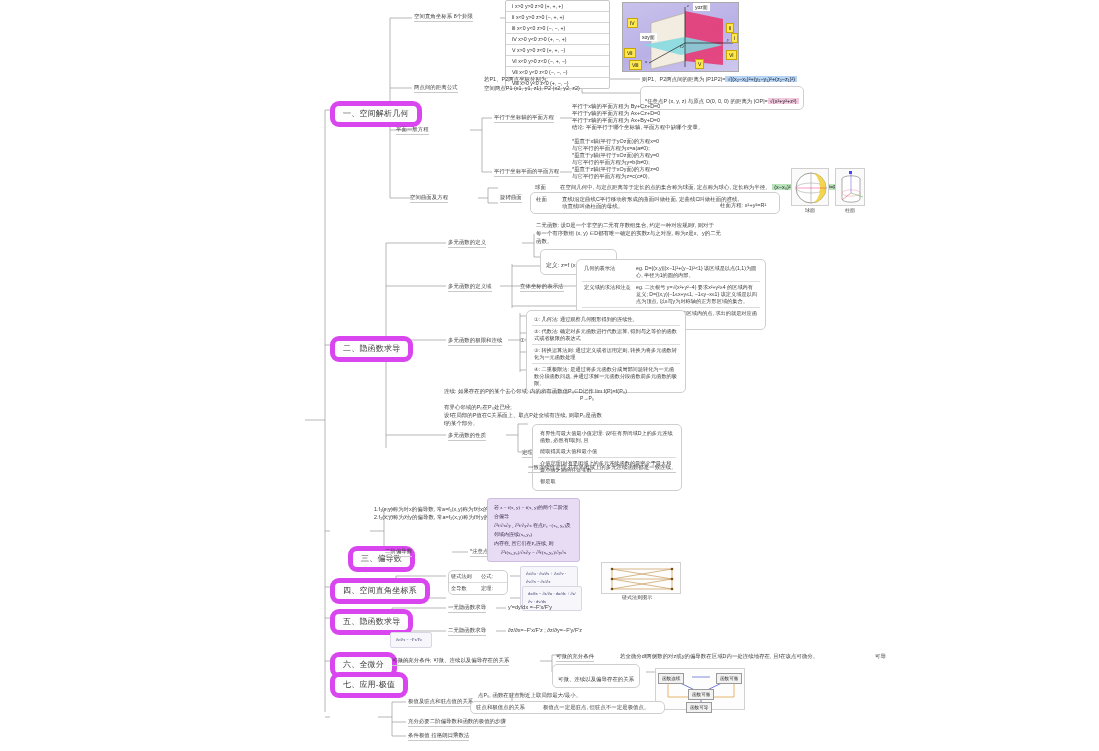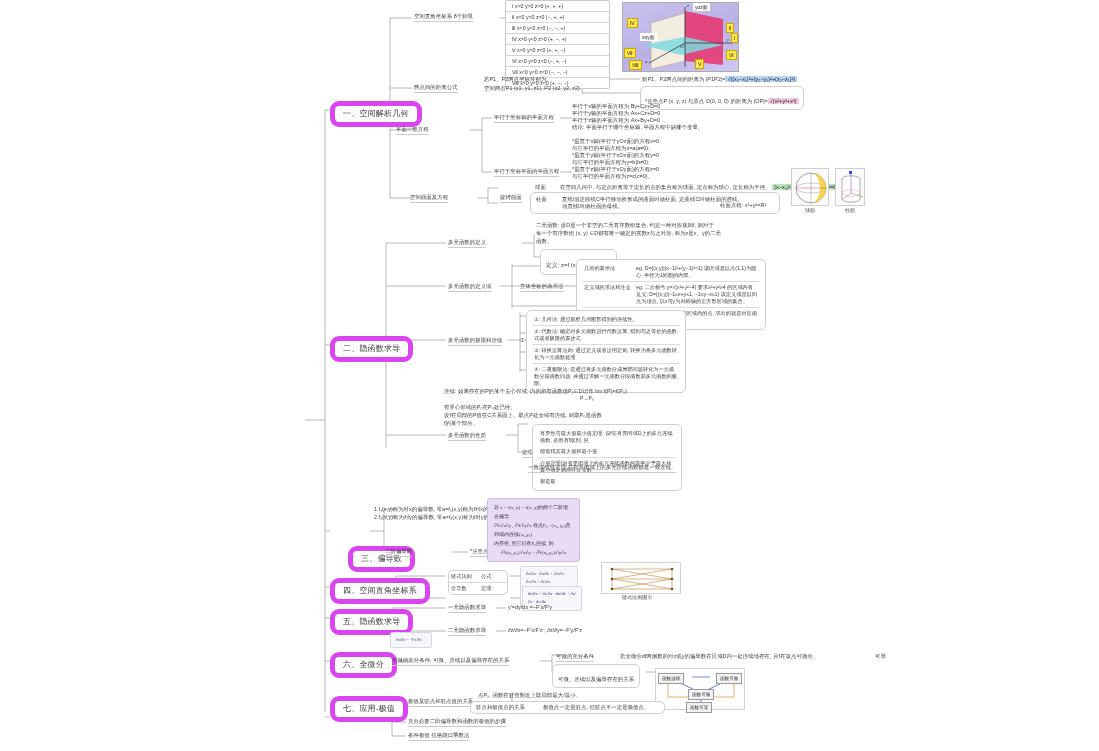--- a/index.html
+++ b/index.html
@@ -269,21 +269,21 @@
     </g>
   </svg>
 
 
   <div class="node lvl1" style="left:330px; top:101px;">一、空间解析几何</div>
   <div class="node lvl1" style="left:330px; top:336px;">二、隐函数求导</div>
   <div class="node lvl1" style="left:348px; top:522px;margin-top:24px;">三、偏导数</div>
   <div class="node lvl1" style="left:330px; top:578px;">四、空间直角坐标系</div>
   <div class="node lvl1" style="left:330px; top:609px;">五、隐函数求导</div>
   <div class="node lvl1" style="left:330px; top:652px;">六、全微分</div>
-  <div class="node lvl1" style="left:330px; top:696px;">七、应用-极值</div>
+  <div class="node lvl1" style="left:330px; top:672px;">七、应用-极值</div>
 
   <div class="node t u" style="left:414px; top:13px;">空间直角坐标系 8个卦限</div>
   <div class="node t u" style="left:505px; top:13px;">八个卦限</div>
 
   <div class="signtable" style="position:absolute; left:505px; top:0px; width:105px;">
     <div class="r">Ⅰ x&gt;0  y&gt;0  z&gt;0  (+, +, +)</div>
     <div class="r">Ⅱ x&lt;0  y&gt;0  z&gt;0  (−, +, +)</div>
     <div class="r">Ⅲ x&lt;0  y&lt;0  z&gt;0  (−, −, +)</div>
     <div class="r">Ⅳ x&gt;0  y&lt;0  z&gt;0  (+, −, +)</div>
     <div class="r">Ⅴ x&gt;0  y&gt;0  z&lt;0  (+, +, −)</div>

